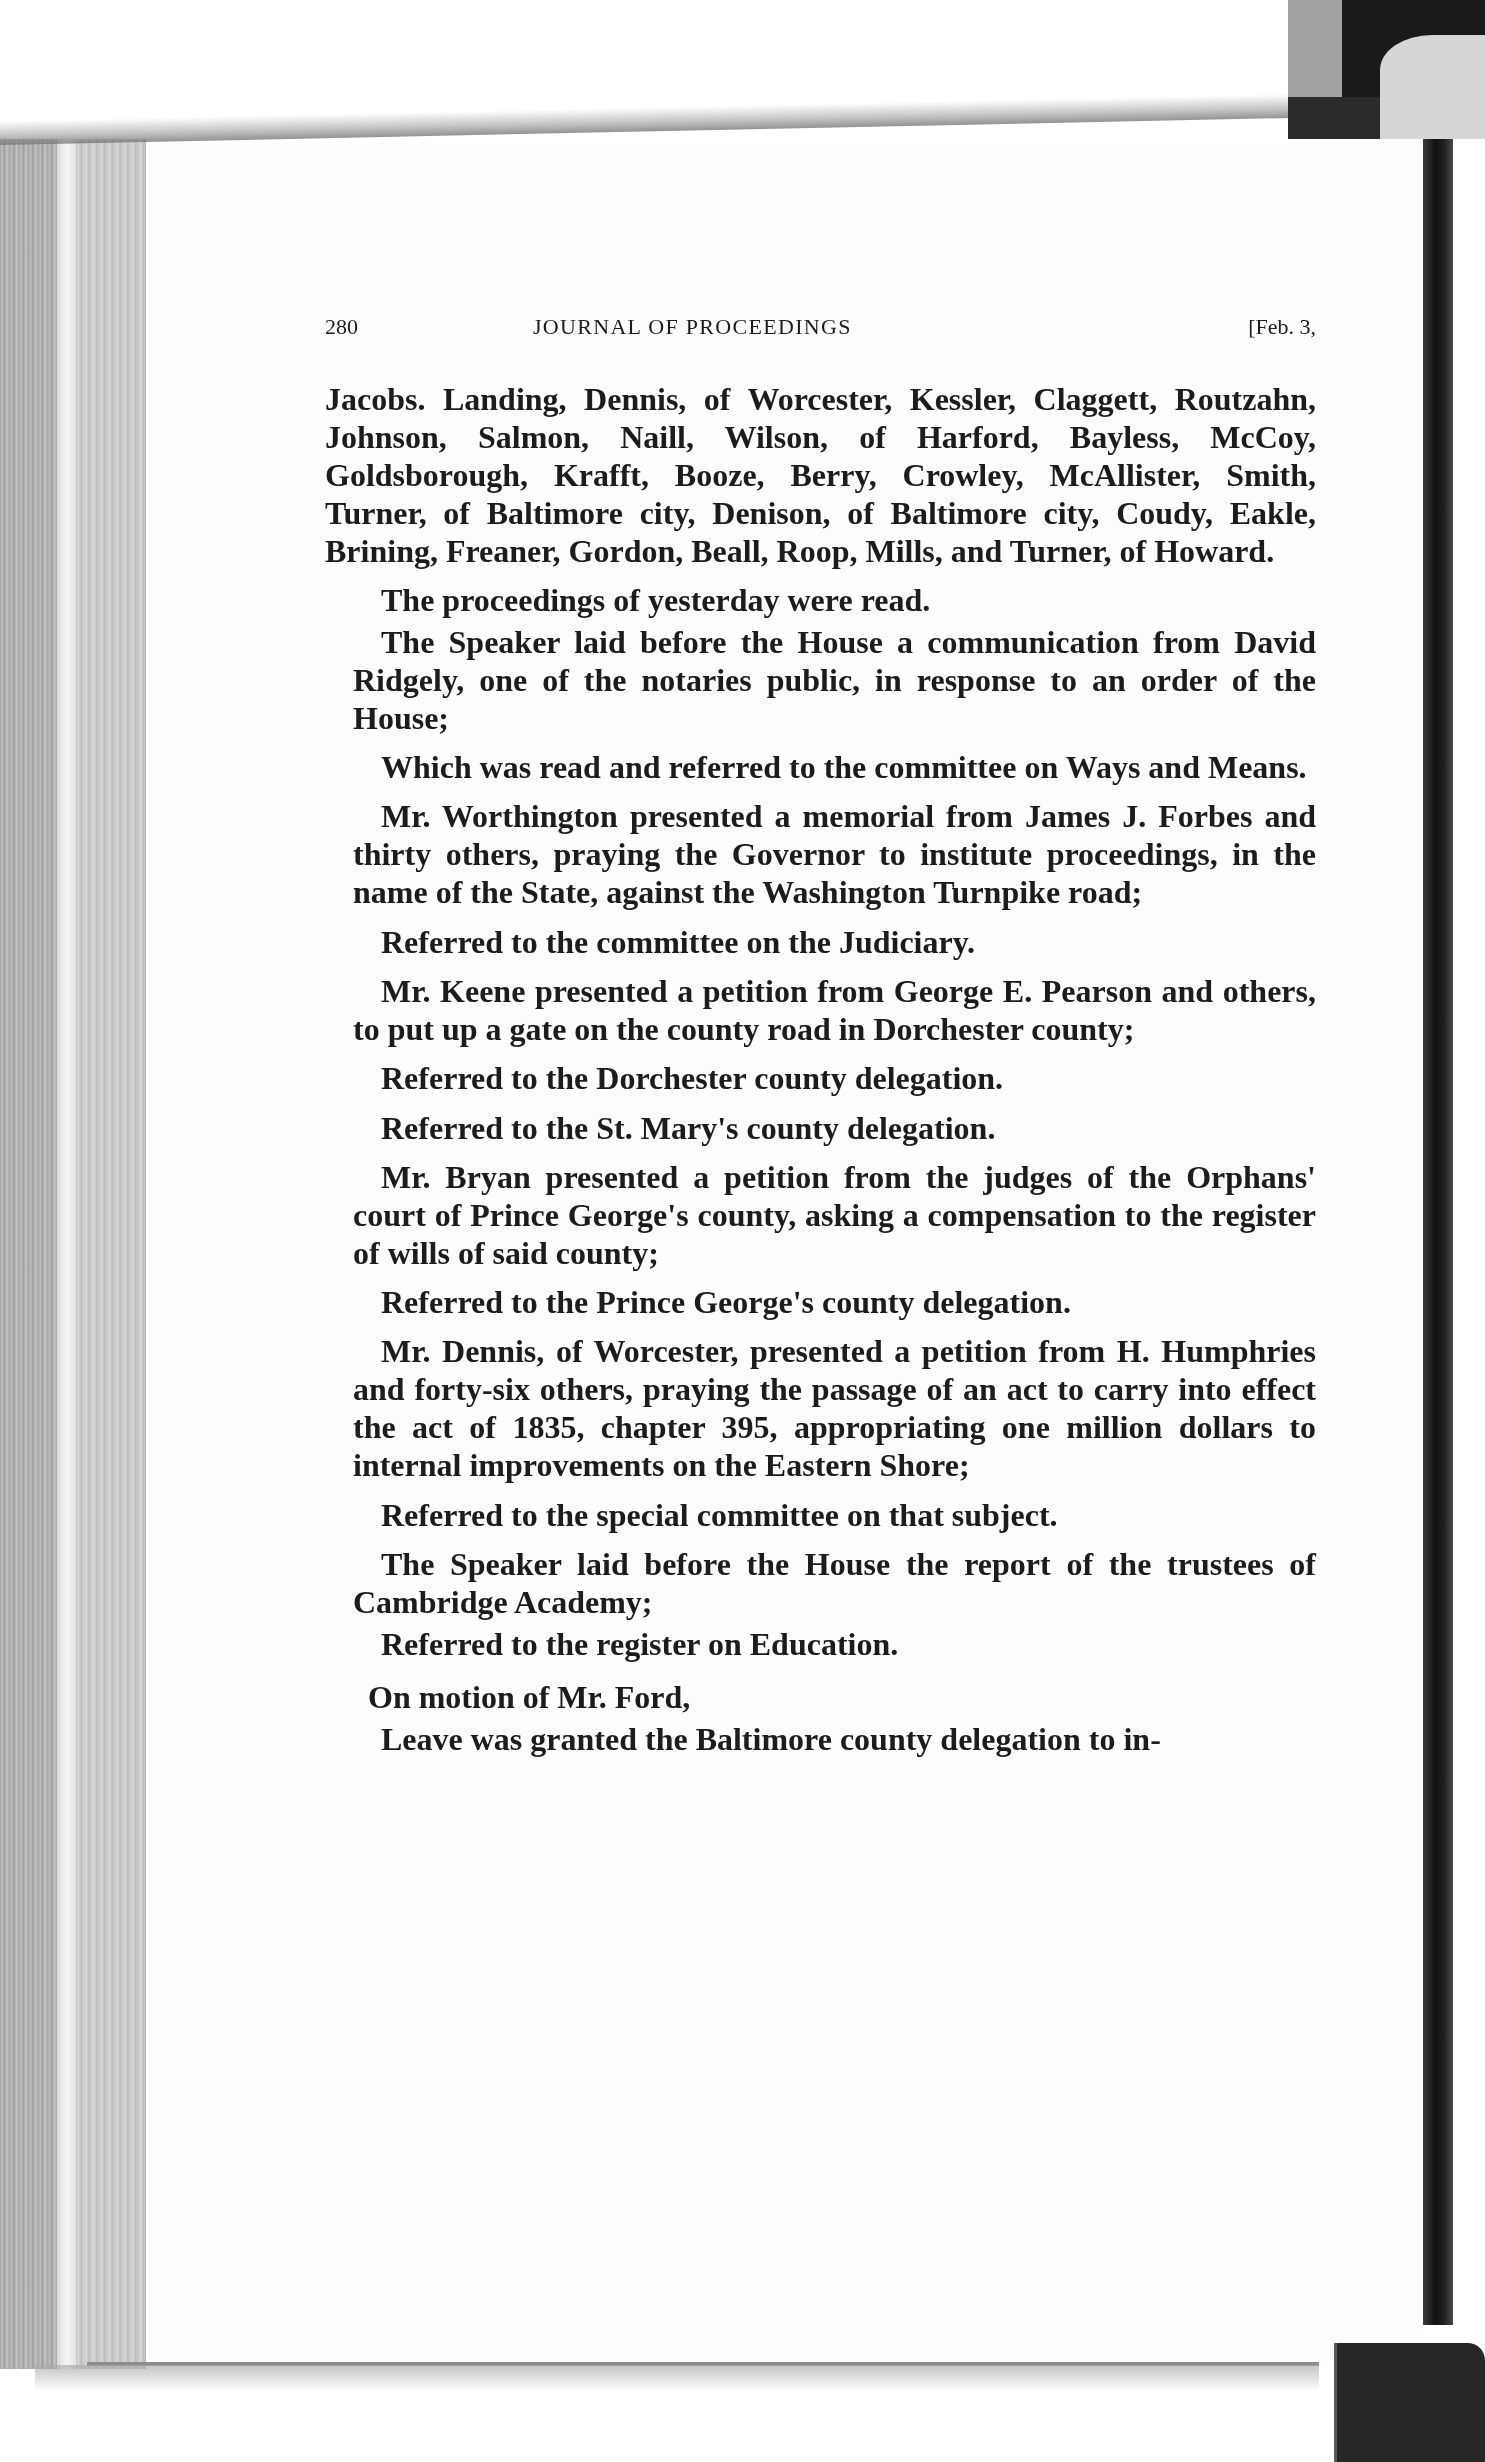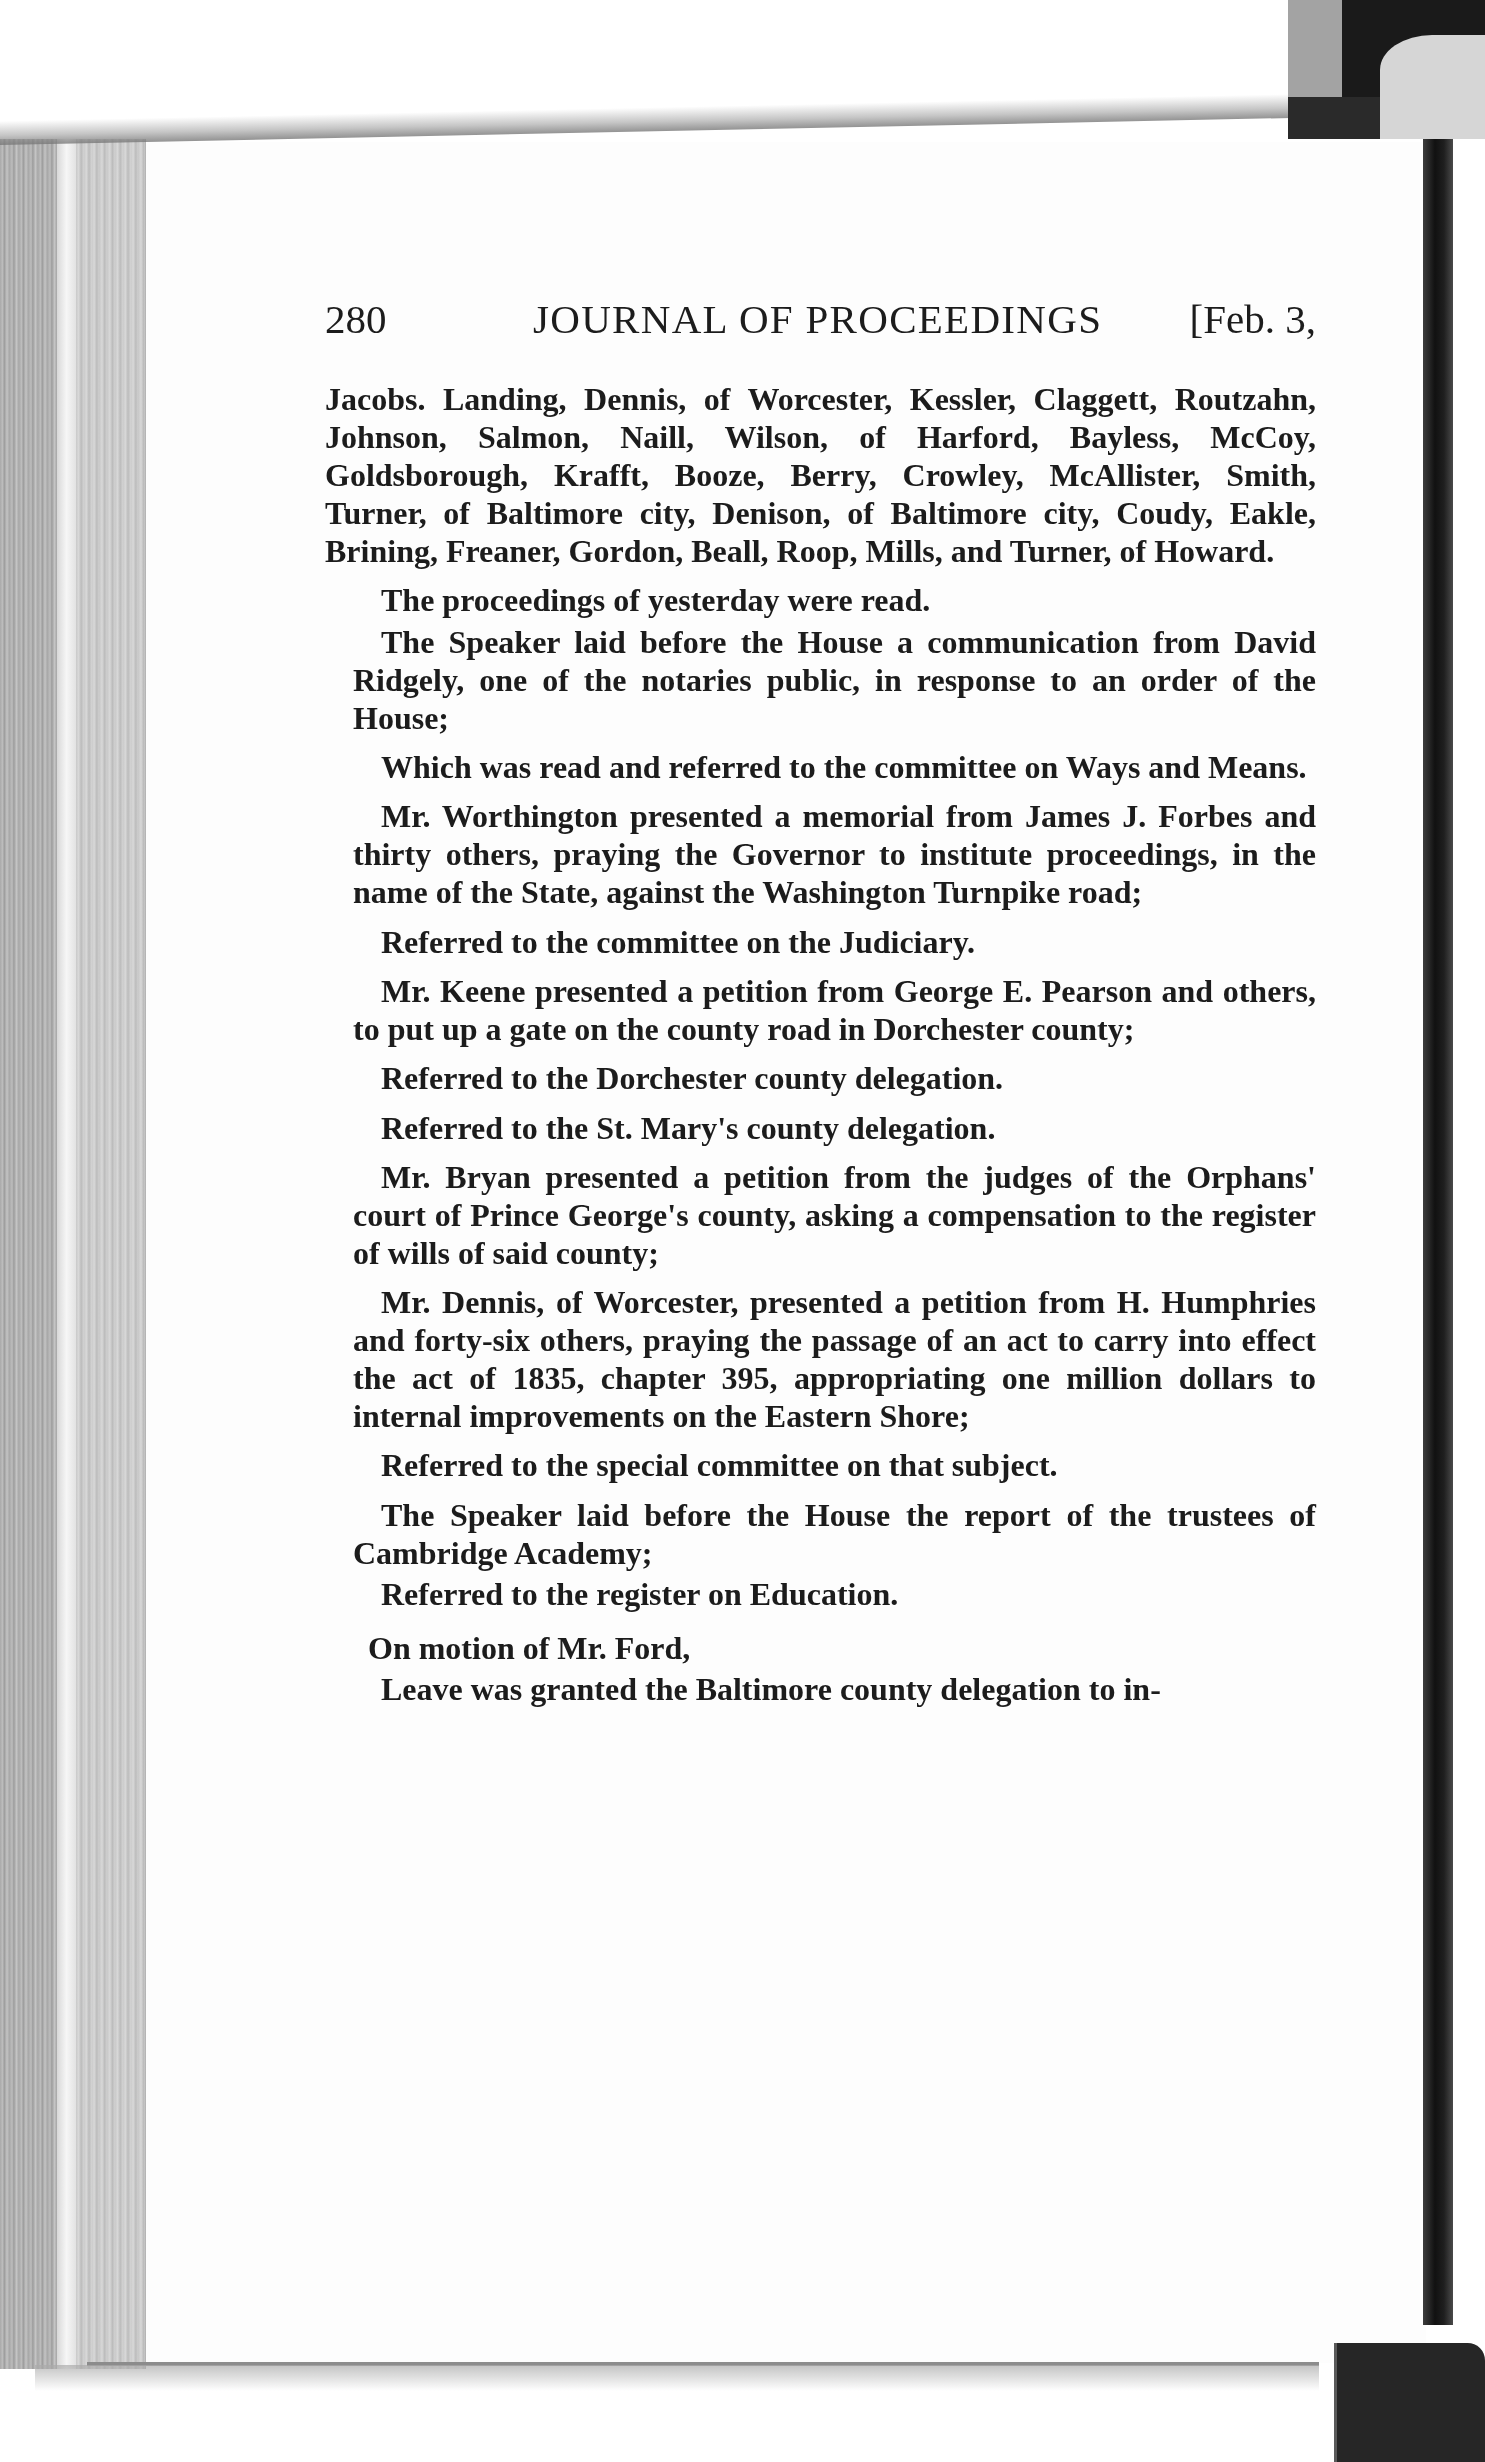--- a/index.html
+++ b/index.html
@@ -113,25 +113,25 @@
     .text-col {
       position: absolute;
       left: 325px; top: 0;
       width: 991px;
       color: #1c1c1c;
       font-size: 32px;
       line-height: 38px;
     }
     .running-head {
       position: absolute;
-      top: 300px;
+      top: 308px;
       left: 0;
       width: 991px;
       height: 43px;
-      font-size: 41px;
+      font-size: 22px;
     }
     .running-head .page-num { position: absolute; left: 0; top: 0; }
     .running-head .title {
       position: absolute; left: 208px; top: 0;
       letter-spacing: 1.3px;
     }
     .running-head .date { position: absolute; right: 0; top: 0; }
     .body {
       position: absolute;
       top: 380px;
@@ -182,20 +182,21 @@
     <p class="para">Jacobs. Landing, Dennis, of Worcester, Kessler, Claggett, Routzahn, Johnson, Salmon, Naill, Wilson, of Harford, Bayless, McCoy, Goldsborough, Krafft, Booze, Berry, Crowley, McAllister, Smith, Turner, of Baltimore city, Denison, of Baltimore city, Coudy, Eakle, Brining, Freaner, Gordon, Beall, Roop, Mills, and Turner, of Howard.</p>
     <p class="para indent tight">The proceedings of yesterday were read.</p>
     <p class="para indent">The Speaker laid before the House a communication from David Ridgely, one of the notaries public, in response to an order of the House;</p>
     <p class="para indent">Which was read and referred to the committee on Ways and Means.</p>
     <p class="para indent">Mr. Worthington presented a memorial from James J. Forbes and thirty others, praying the Governor to institute proceedings, in the name of the State, against the Washington Turnpike road;</p>
     <p class="para indent">Referred to the committee on the Judiciary.</p>
     <p class="para indent">Mr. Keene presented a petition from George E. Pearson and others, to put up a gate on the county road in Dorchester county;</p>
     <p class="para indent">Referred to the Dorchester county delegation.</p>
     <p class="para indent">Referred to the St. Mary's county delegation.</p>
     <p class="para indent">Mr. Bryan presented a petition from the judges of the Orphans' court of Prince George's county, asking a compensation to the register of wills of said county;</p>
+    <p class="para indent">Referred to the Prince George's county delegation.</p>
     <p class="para indent">Mr. Dennis, of Worcester, presented a petition from H. Humphries and forty-six others, praying the passage of an act to carry into effect the act of 1835, chapter 395, appropriating one million dollars to internal improvements on the Eastern Shore;</p>
     <p class="para indent">Referred to the special committee on that subject.</p>
     <p class="para indent tight">The Speaker laid before the House the report of the trustees of Cambridge Academy;</p>
     <p class="para indent">Referred to the register on Education.</p>
     <p class="para indent2 gap-lg tight">On motion of Mr. Ford,</p>
     <p class="para indent">Leave was granted the Baltimore county delegation to in-</p>
   </div>
 </div>
 
 

